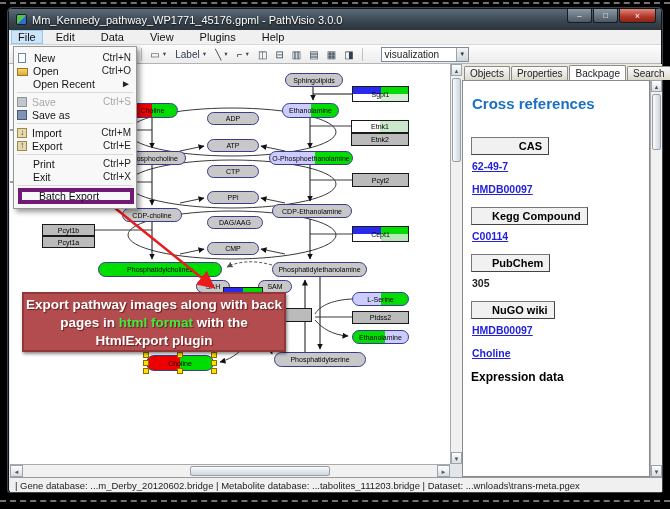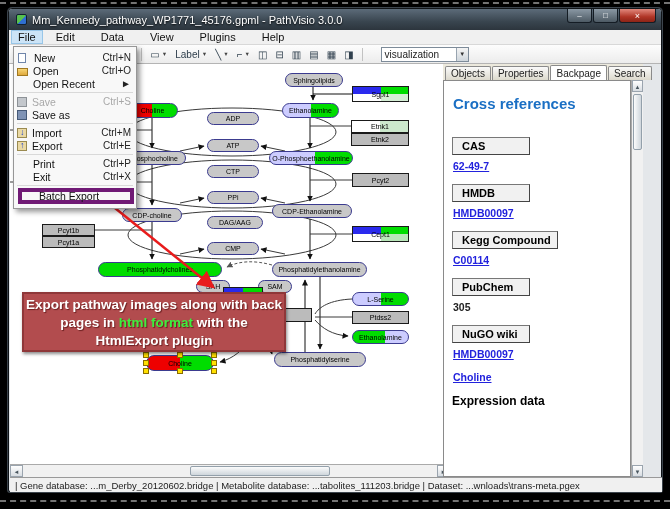--- a/index.html
+++ b/index.html
@@ -74,35 +74,35 @@
   .vscroll .sb-btn.down { bottom:0; } .vscroll .sb-btn.up { top:0; }
   .hscroll .sb-btn { width:13px; height:12px; top:0; font-size:6px; line-height:12px; }
   .hscroll .sb-btn.right { right:0; } .hscroll .sb-btn.left { left:0; }
   .sb-thumb { position:absolute; background:linear-gradient(90deg,#fbfbfb,#cfd6dc);
     border:1px solid #93a0ab; border-radius:2px; }
   .canvas-vs .sb-thumb { left:1px; width:9px; top:14px; height:84px; }
   .hscroll .sb-thumb { top:1px; height:10px; left:180px; width:140px;
     background:linear-gradient(#fbfbfb,#cfd6dc); }
 
   
-  .right-panel { position:absolute; left:434px; top:55px; width:200px; height:413px;
+  .right-panel { position:absolute; left:453px; top:55px; width:200px; height:413px;
     background:#ece9dd; }
   .tabs { height:16px; display:flex; align-items:flex-end; padding-left:2px; font-size:10px; }
   .tab { border:1px solid #8a8a8a; border-bottom:none; background:linear-gradient(#fafafa,#dcd9cc);
     padding:1px 5px 1px 5px; margin-right:1px; border-radius:2px 2px 0 0; color:#222; }
   .tab.active { background:#fff; padding-top:2px; position:relative; z-index:2;margin-top:38px; }
   .panel-body { position:absolute; left:0; top:16px; width:188px; height:397px;
     background:#fff; border:1px solid #8a8a8a; overflow:hidden; }
   .panel-vs { left:188px; top:16px; height:397px; }
   .panel-vs .sb-thumb { left:1px; width:9px; top:14px; height:56px; }
   .xref-heading { color:#1a6fc4; font-weight:bold; font-size:15px; margin:14px 0 24px 9px; }
   .xref { margin:0 0 11px 8px; }
   .xref-h { display:inline-block; min-width:78px; border:1px solid #777;
     border-right-color:#444; border-bottom-color:#444; background:#f1f1f1;
-    font-weight:bold; font-size:11px; padding:2px 6px 2px 9px; color:#000; }
+    font-weight:bold; font-size:11px; padding:2px 6px 2px 20px; color:#000;text-align:right; }
   .xref-v { display:block; font-size:10.5px; font-weight:bold; margin:5px 4px 0 1px; color:#222; }
   .xref-v.lnk { color:#2222dd; text-decoration:underline; }
   .xref-footer { font-weight:bold; font-size:12px; margin:4px 0 0 8px; color:#000; }
 
   
   .statusbar { position:absolute; left:1px; top:468px; width:652px; height:15px;
     background:#f0f0f0; border-top:1px solid #999; font-size:9.5px; color:#1c1c1c;
     padding:2px 0 0 5px; white-space:nowrap; overflow:hidden; }
 
   
@@ -385,21 +385,21 @@
     <div class="tabs" id="tabs">
         <span class="tab">Objects</span>
         <span class="tab">Properties</span>
         <span class="tab active">Backpage</span>
         <span class="tab">Search</span>
       </div>
     <div class="panel-body">
       <div class="xref-heading">Cross references</div>
       <div id="xrefs">
           <div class="xref"><div class="xref-h">CAS</div><a class="xref-v lnk">62-49-7</a></div>
-          <div class="xref"><div class="xref-h">HMDB</div><a class="xref-v lnk">HMDB00097</a></div>
+          <div class="xref"><a class="xref-v lnk">HMDB00097</a></div>
           <div class="xref"><div class="xref-h">Kegg Compound</div><a class="xref-v lnk">C00114</a></div>
           <div class="xref"><div class="xref-h">PubChem</div><div class="xref-v">305</div></div>
           <div class="xref"><div class="xref-h">NuGO wiki</div><a class="xref-v lnk">HMDB00097</a></div>
           <div class="xref"><a class="xref-v lnk">Choline</a></div>
         </div>
       <div class="xref-footer">Expression data</div>
     </div>
     <div class="vscroll panel-vs" style="left:188px;top:16px;height:397px;position:absolute;">
       <div class="sb-btn up">▲</div>
       <div class="sb-thumb"></div>

